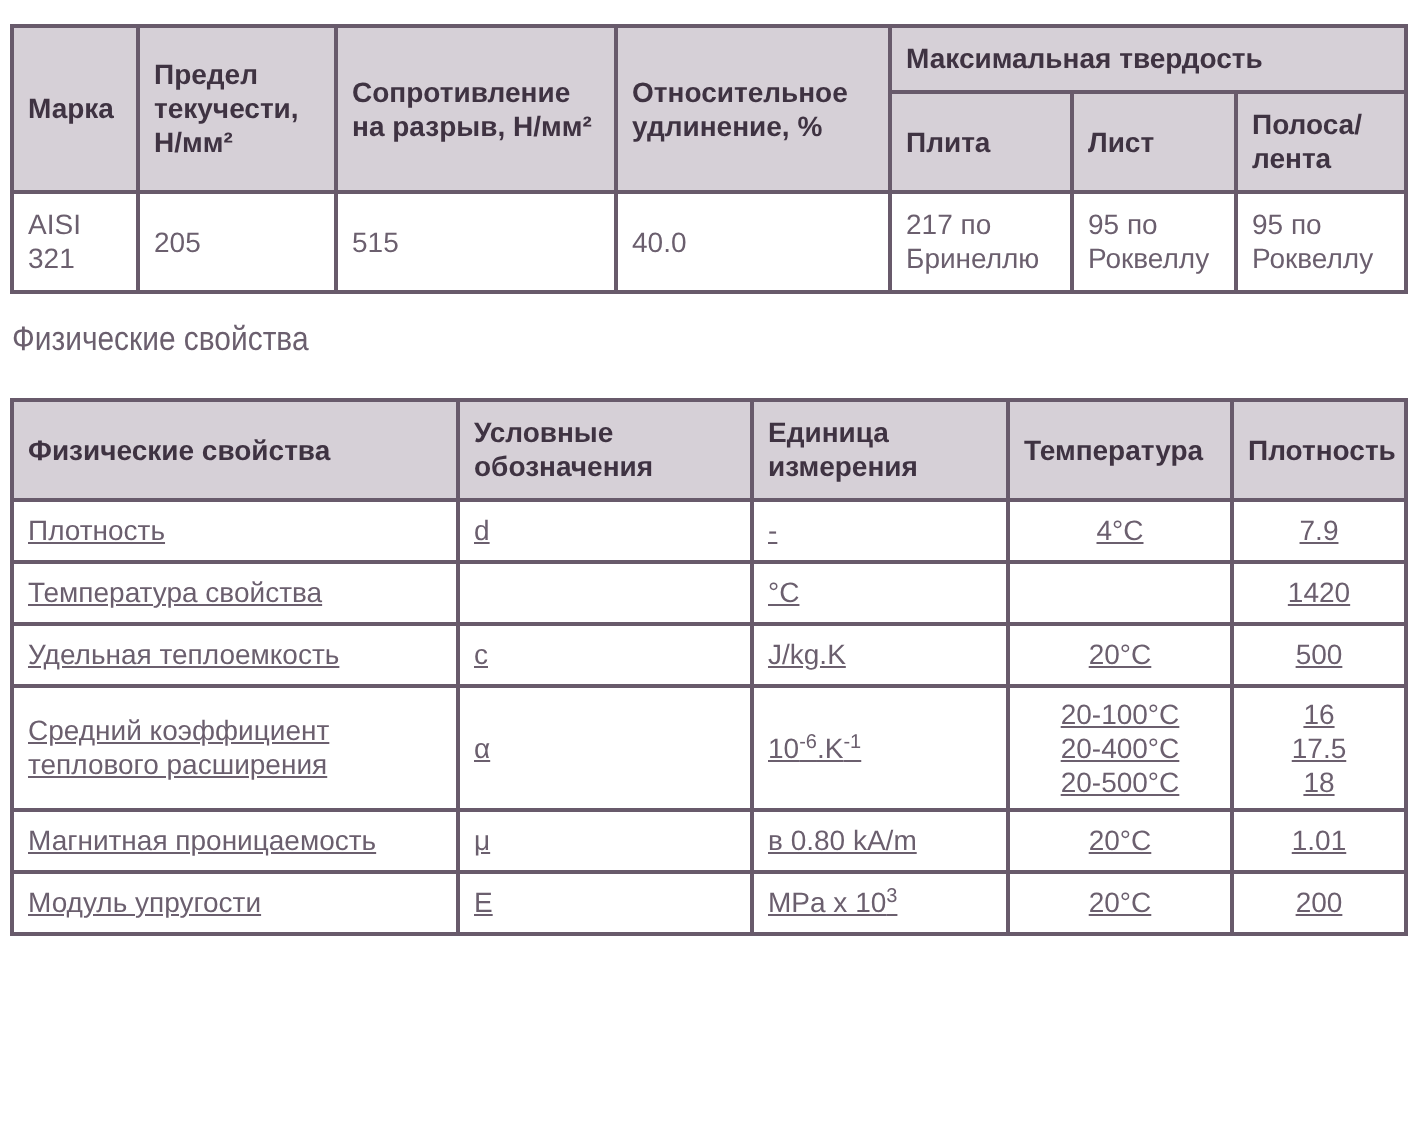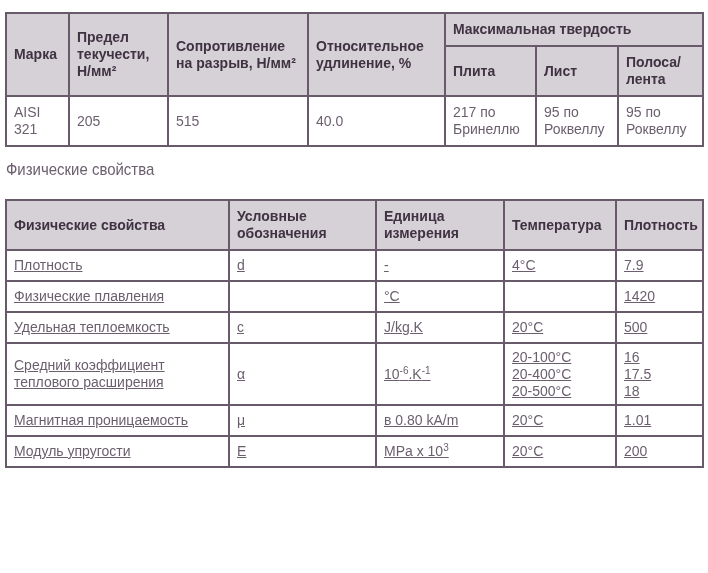--- a/index.html
+++ b/index.html
@@ -14,21 +14,21 @@
   #t1 .h2 th { height: 48px; }
   #t1 .r td { height: 48px; }
   #heading { position: absolute; left: 6px; top: 160px; font-family: "Liberation Sans", sans-serif;
              font-size: 17px; color: #6b5f6e; transform: scaleX(0.88); transform-origin: left top; letter-spacing: 0; }
   #t2 { top: 199px; width: 697px; }
   #t2 thead th { height: 48px; }
   #t2 td { height: 29px; text-decoration: underline; }
   #t2 tr.tall td { height: 60px; }
   #t2 tr.mid td { height: 42px; }
   sup { font-size: 10px; vertical-align: 5px; line-height: 0; }
-  .ml { white-space: pre-line; }
+  .ml { white-space: pre-line; text-align: center; }
 </style>
 </head>
 <body>
 
 <table id="t1">
   <colgroup>
     <col style="width:63px">
       <col style="width:99px">
       <col style="width:140px">
       <col style="width:137px">
@@ -82,21 +82,21 @@
   </thead>
   <tbody id="t2body">
       <tr>
         <td>Плотность</td>
         <td>d</td>
         <td><span>-</span><sup></sup><span></span><sup></sup></td>
         <td class="ml">4°C</td>
         <td class="ml">7.9</td>
       </tr>
       <tr>
-        <td>Физические плавления</td>
+        <td>Температура свойства</td>
         <td></td>
         <td><span>°C</span><sup></sup><span></span><sup></sup></td>
         <td class="ml"></td>
         <td class="ml">1420</td>
       </tr>
       <tr>
         <td>Удельная теплоемкость</td>
         <td>c</td>
         <td><span>J/kg.K</span><sup></sup><span></span><sup></sup></td>
         <td class="ml">20°C</td>

